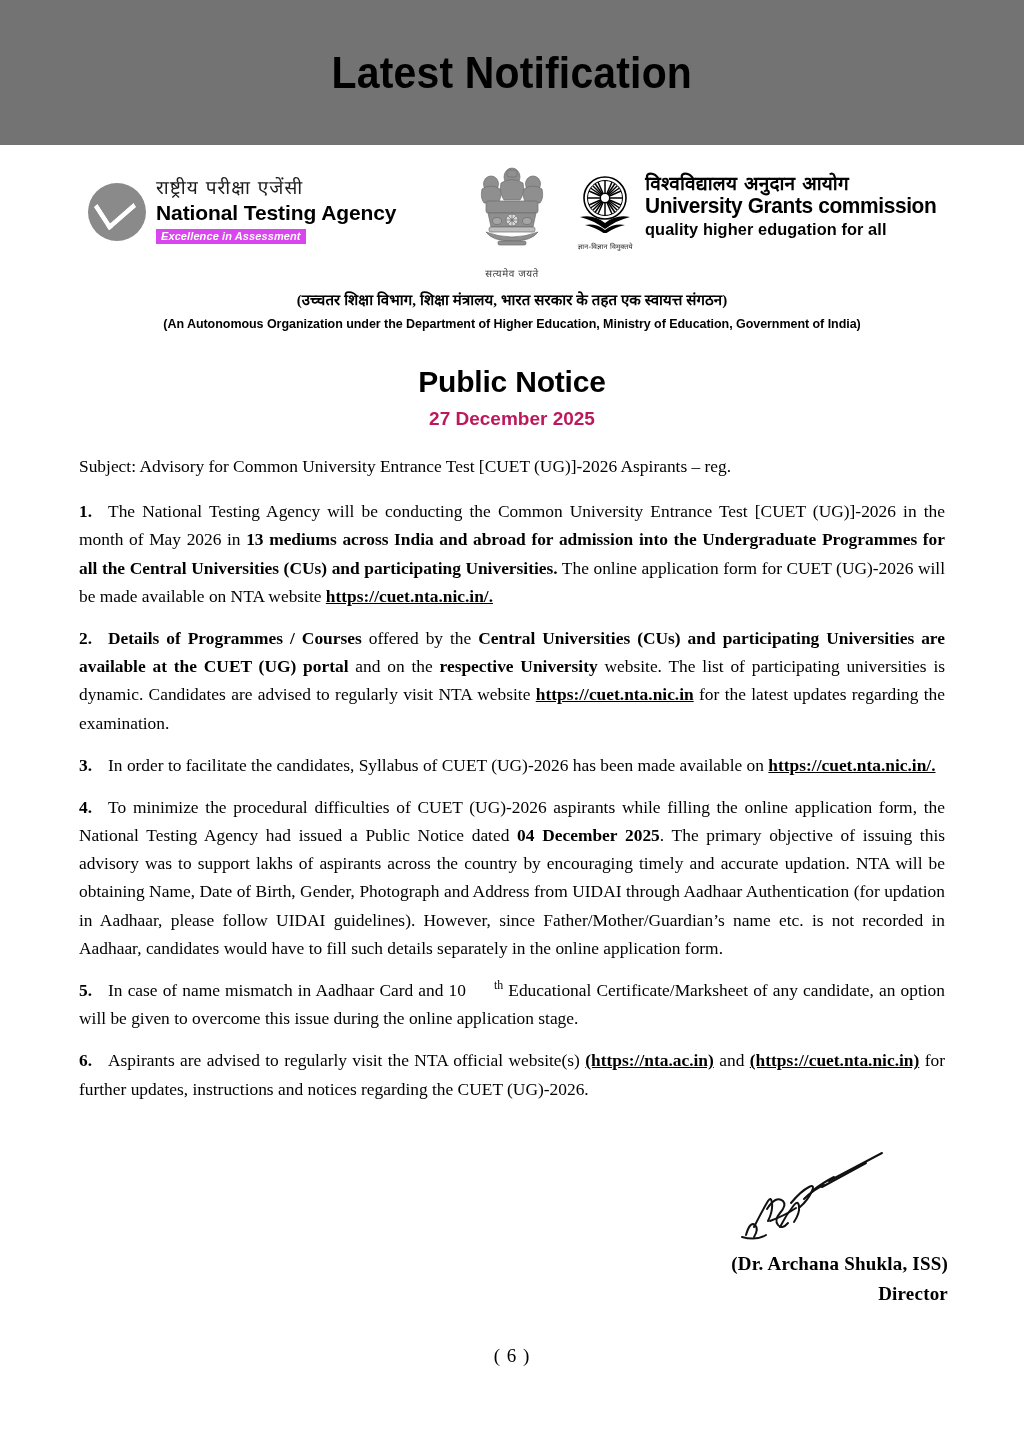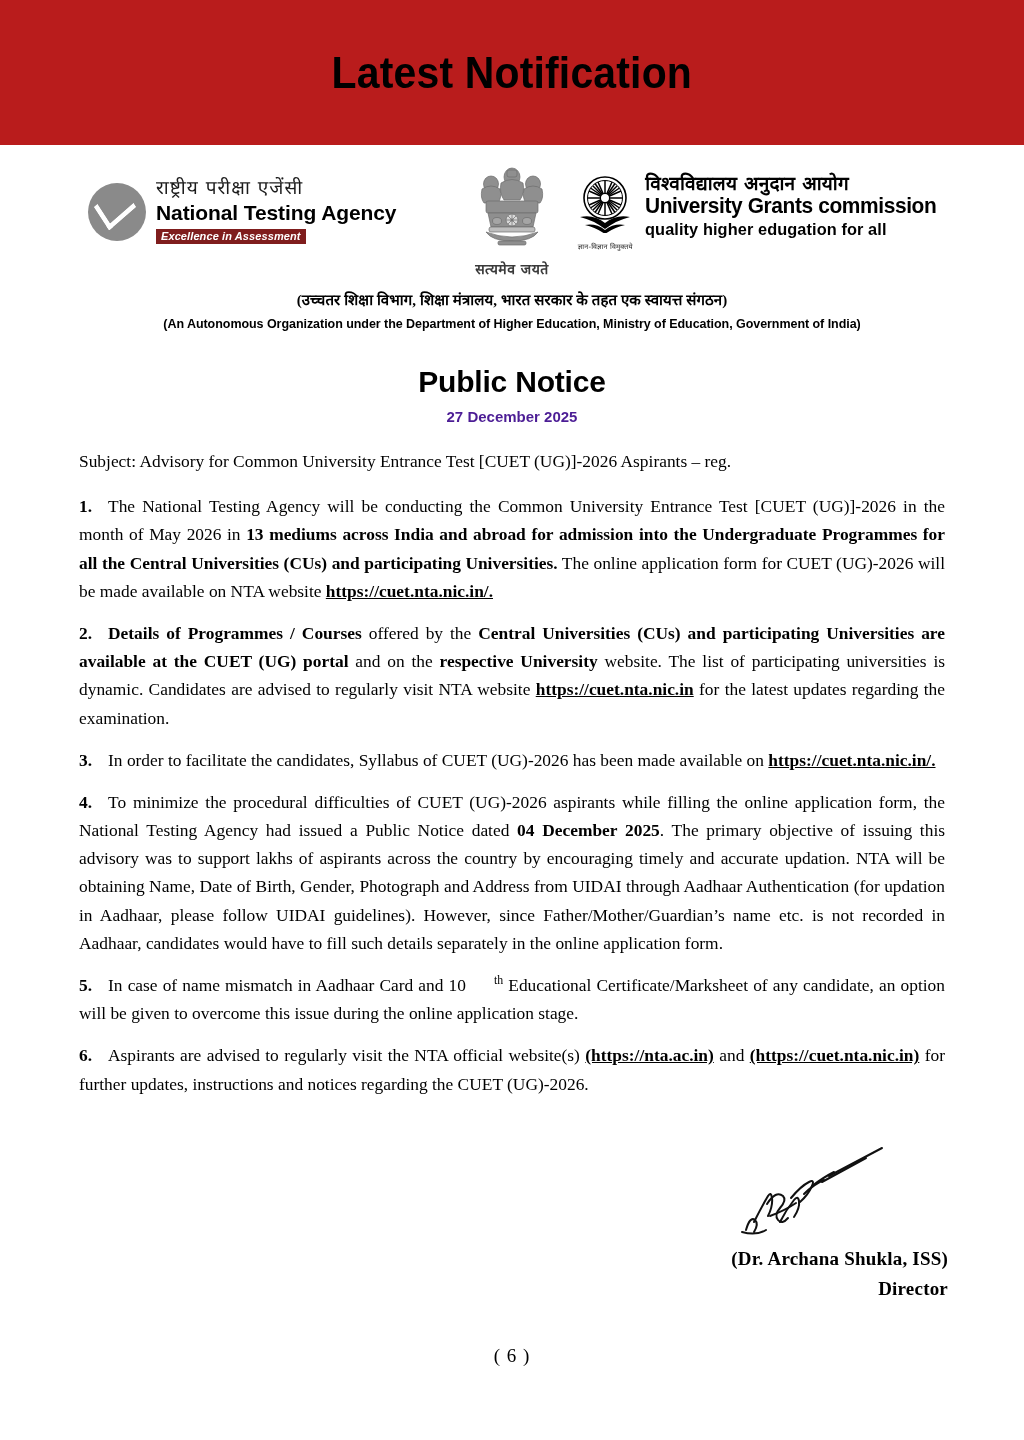--- a/index.html
+++ b/index.html
@@ -13,21 +13,21 @@
     position: relative;
     width: 1024px; height: 1440px;
     background: #ffffff;
     overflow: hidden;
   }
 
   
   .banner {
     width: 1024px;
     height: 145px;
-    background: #b91c1c;
+    background: #737373;
     display: flex;
     align-items: center;
     justify-content: center;
   }
   .banner-title {
     font-family: "Liberation Sans", "DejaVu Sans", sans-serif;
     font-weight: bold;
     font-size: 44px;
     color: #000;
     letter-spacing: 0.2px;
@@ -79,46 +79,45 @@
     font-weight: bold;
     font-size: 21px;
     color: #000;
     letter-spacing: -0.1px;
     line-height: 1.2;
     margin-top: 1px;
   }
   .nta-tag {
     display: inline-block;
     margin-top: 4px;
-    background: #7f1d1d;
+    background: #d946ef;
     color: #ffffff;
     font-family: "Liberation Sans", "DejaVu Sans", sans-serif;
     font-style: italic;
     font-weight: bold;
     font-size: 11px;
     padding: 1px 5px 2px 5px;
     letter-spacing: 0.1px;
   }
 
   
   .emblem-wrap {
     position: absolute;
     left: 0; right: 0; top: 0;
     display: flex;
     flex-direction: column;
     align-items: center;
   }
   .emblem { display: block; }
   .emblem-motto {
     font-family: "DejaVu Sans", sans-serif;
-    font-size: 14px;
+    font-size: 10px;
     color: #3a3a3a;
-    margin-top: 1px;
+    margin-top: 8px;
     letter-spacing: 0.5px;
-    font-weight: bold;
   }
 
   
   .ugc-logo {
     position: absolute;
     right: 72px; top: 10px;
     display: flex;
     align-items: flex-start;
   }
   .ugc-mark-col {
@@ -188,22 +187,22 @@
     font-weight: bold;
     font-size: 30px;
     color: #000;
     margin-top: 34px;
     letter-spacing: -0.2px;
   }
   .notice-date {
     text-align: center;
     font-family: "Liberation Sans", "DejaVu Sans", sans-serif;
     font-weight: bold;
-    font-size: 15px;
-    color: #4c1d95;
+    font-size: 19px;
+    color: #be185d;
     margin-top: 9px;
   }
 
   
   .body-wrap {
     margin: 0 auto;
     width: 866px;
     margin-top: 22px;
   }
   .para {

